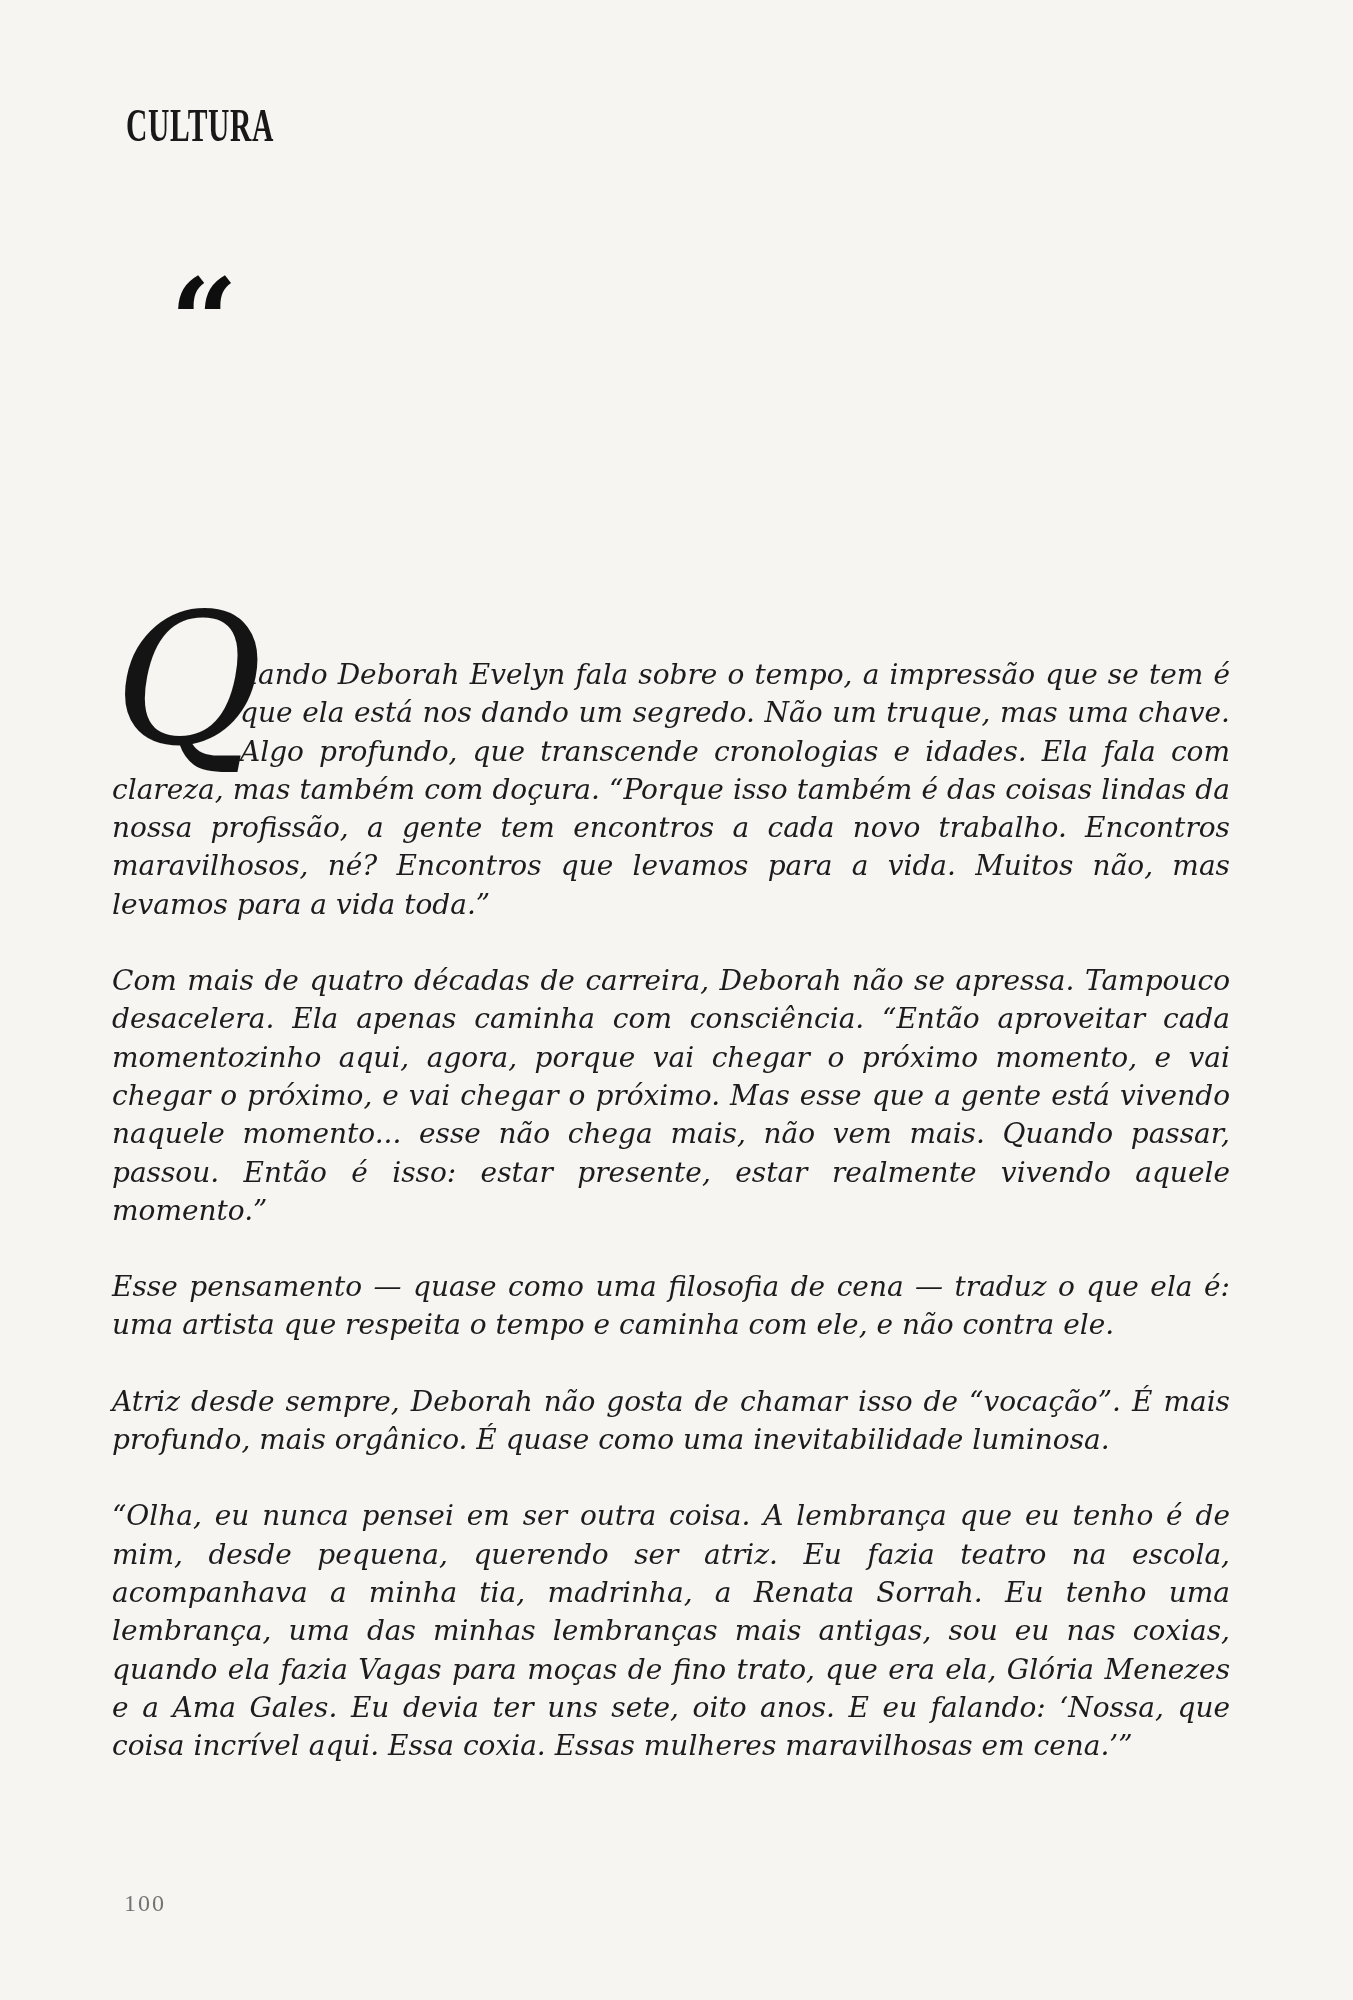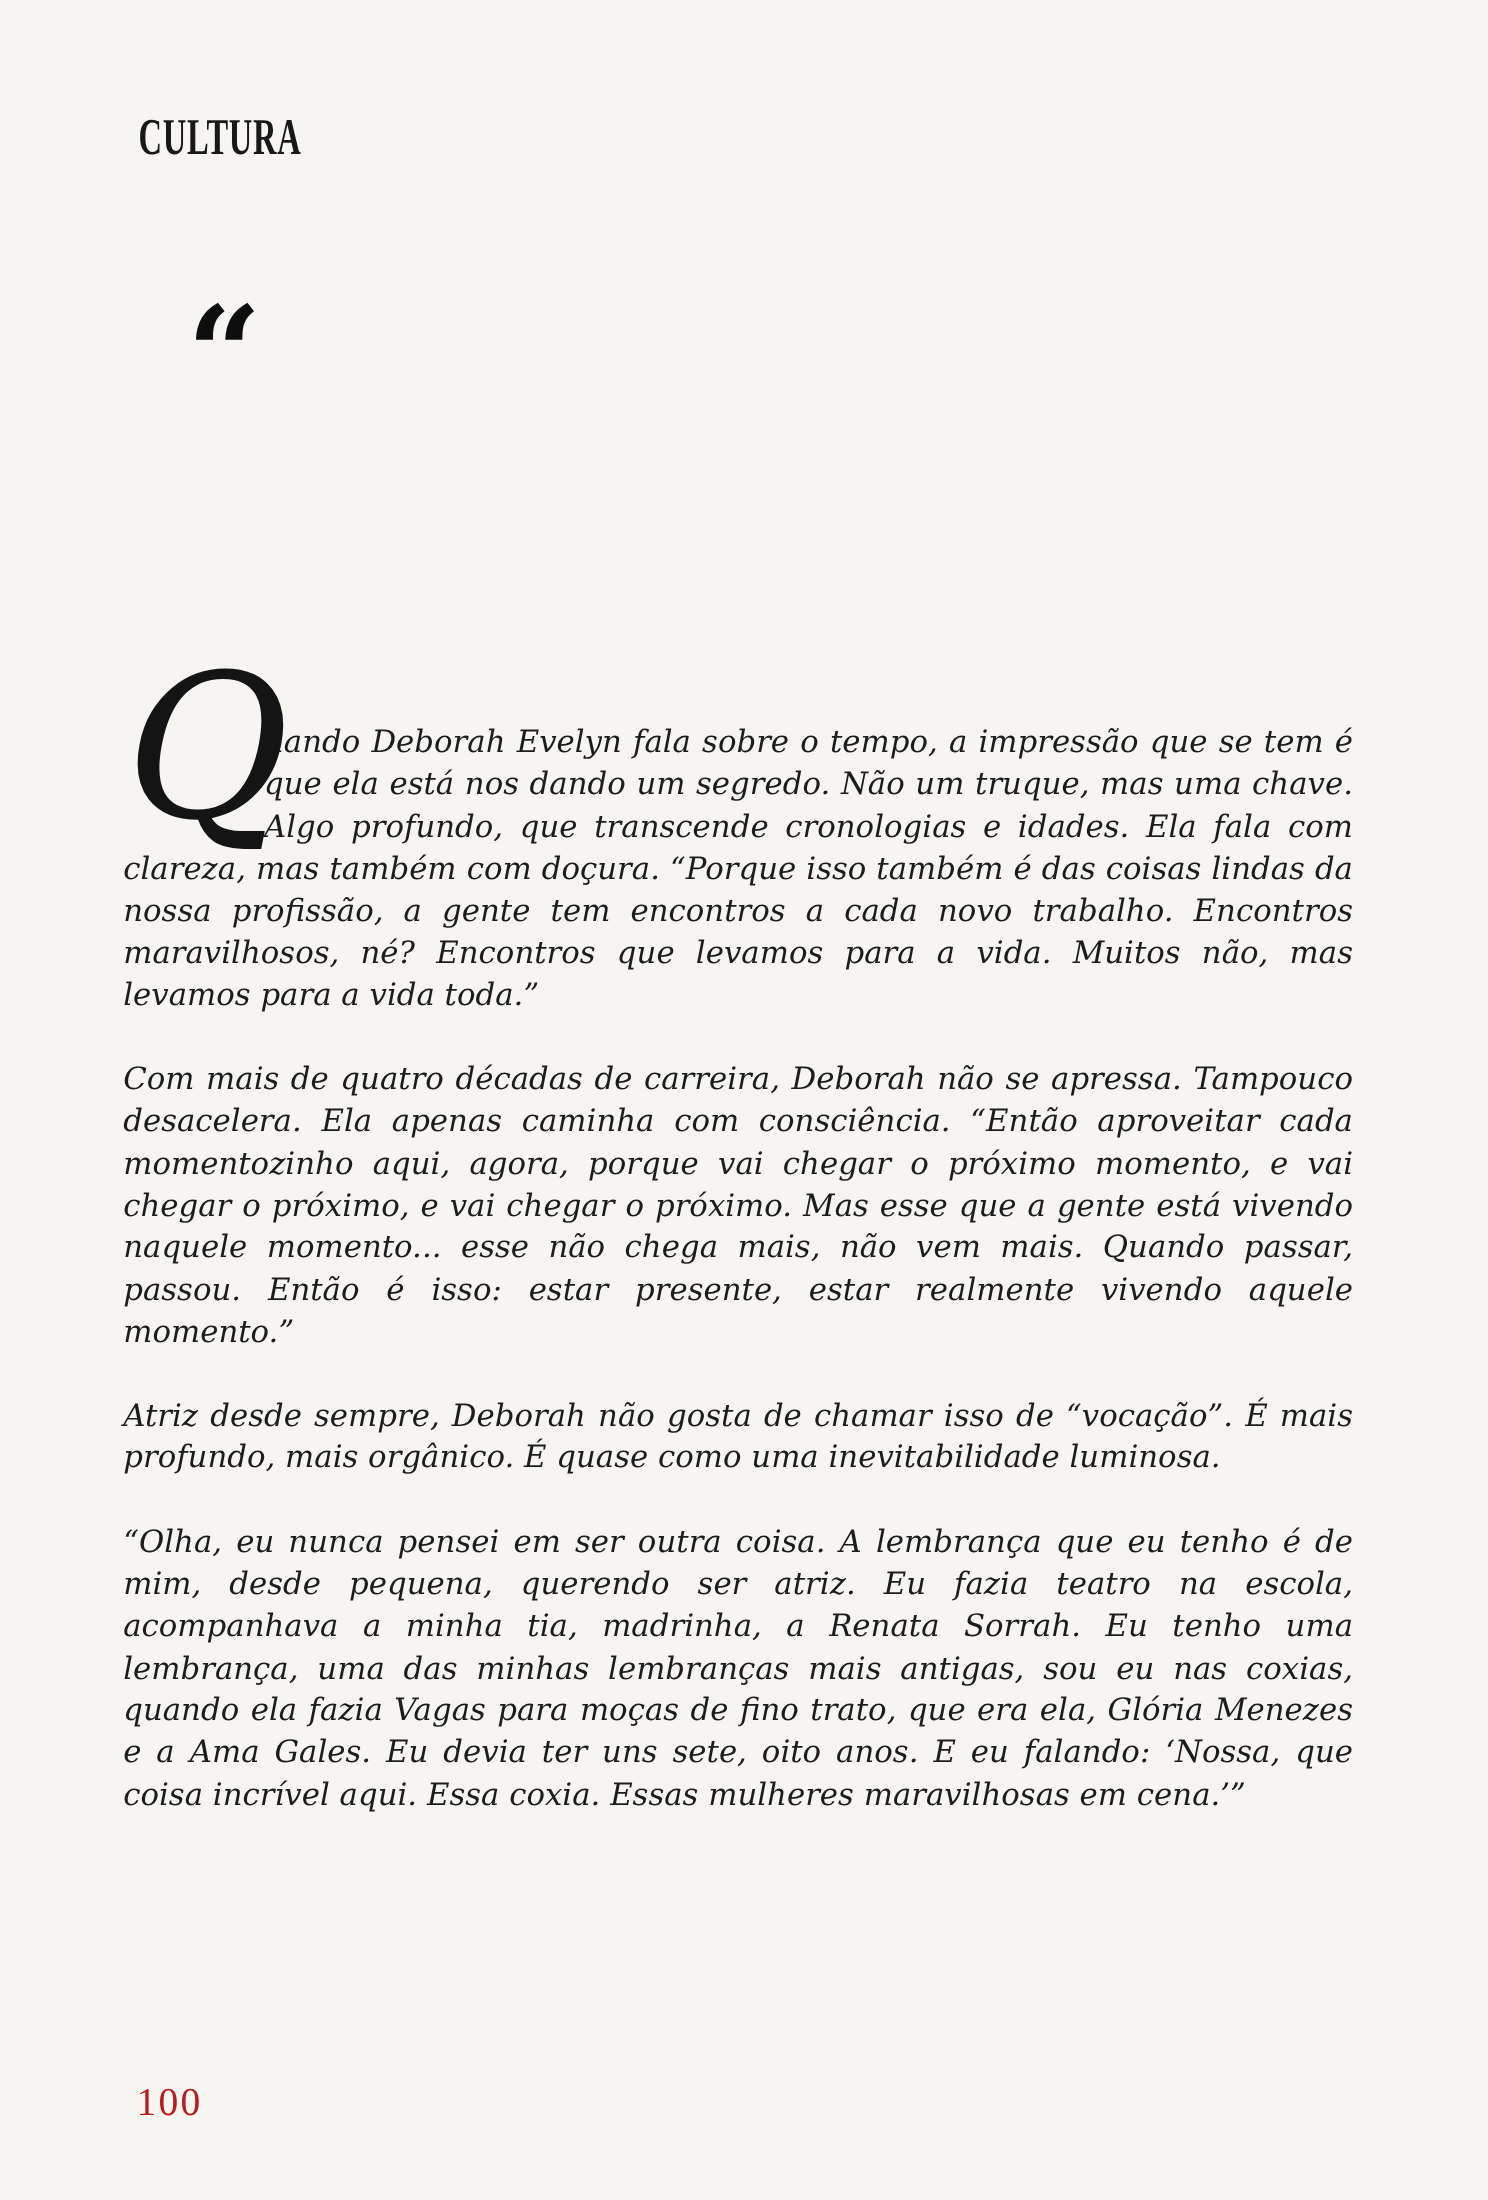--- a/index.html
+++ b/index.html
@@ -65,34 +65,35 @@
     font-size:182px;line-height:77px;
     font-style:italic;
     font-family:"DejaVu Serif", serif;
     position:relative;top:-14px;left:2px;
     color:#141414;
   }
   .folio{
     position:absolute;left:124px;top:1890px;
     font-family:"Liberation Serif", serif;
     font-style:normal;
-    font-size:36px;letter-spacing:2px;color:#b91c1c;
+    font-size:24px;letter-spacing:2px;color:#737373;
   }
 </style>
 </head>
 <body>
 
 <div class="kicker">CULTURA</div>
 
 <div class="quote-block">
   <span class="qmark open-quote">“</span>
 </div>
 
 <div class="article">
   <p>
     <span class="dropcap">Q</span><span>uando Deborah Evelyn fala sobre o tempo, a impressão que se tem é que ela está nos dando um segredo. Não um truque, mas uma chave. Algo profundo, que transcende cronologias e idades. Ela fala com clareza, mas também com doçura. “Porque isso também é das coisas lindas da nossa profissão, a gente tem encontros a cada novo trabalho. Encontros maravilhosos, né? Encontros que levamos para a vida. Muitos não, mas levamos para a vida toda.”</span>
   </p>
   <p>Com mais de quatro décadas de carreira, Deborah não se apressa. Tampouco desacelera. Ela apenas caminha com consciência. “Então aproveitar cada momentozinho aqui, agora, porque vai chegar o próximo momento, e vai chegar o próximo, e vai chegar o próximo. Mas esse que a gente está vivendo naquele momento... esse não chega mais, não vem mais. Quando passar, passou. Então é isso: estar presente, estar realmente vivendo aquele momento.”</p>
+  <p>Esse pensamento — quase como uma filosofia de cena — traduz o que ela é: uma artista que respeita o tempo e caminha com ele, e não contra ele.</p>
   <p>Atriz desde sempre, Deborah não gosta de chamar isso de “vocação”. É mais profundo, mais orgânico. É quase como uma inevitabilidade luminosa.</p>
   <p>“Olha, eu nunca pensei em ser outra coisa. A lembrança que eu tenho é de mim, desde pequena, querendo ser atriz. Eu fazia teatro na escola, acompanhava a minha tia, madrinha, a Renata Sorrah. Eu tenho uma lembrança, uma das minhas lembranças mais antigas, sou eu nas coxias, quando ela fazia Vagas para moças de fino trato, que era ela, Glória Menezes e a Ama Gales. Eu devia ter uns sete, oito anos. E eu falando: ‘Nossa, que coisa incrível aqui. Essa coxia. Essas mulheres maravilhosas em cena.’”</p>
 </div>
 
 <div class="folio">100</div>
 
 </body></html>

